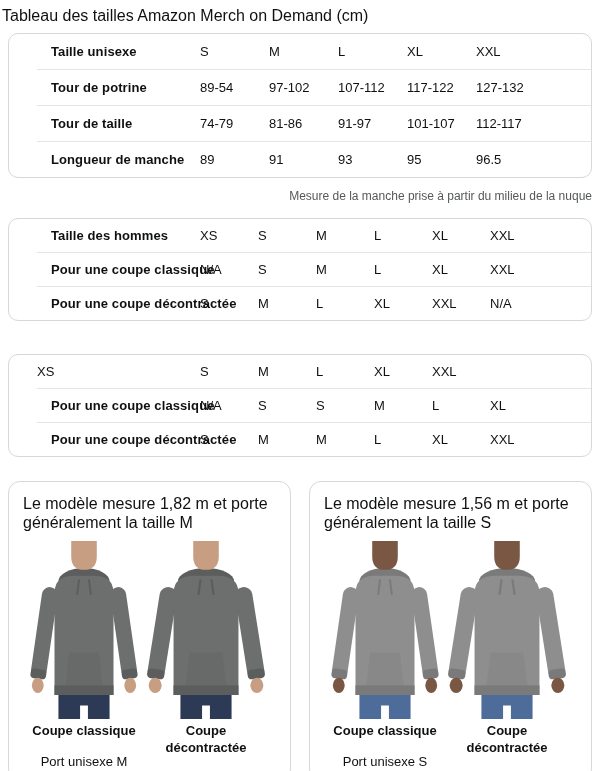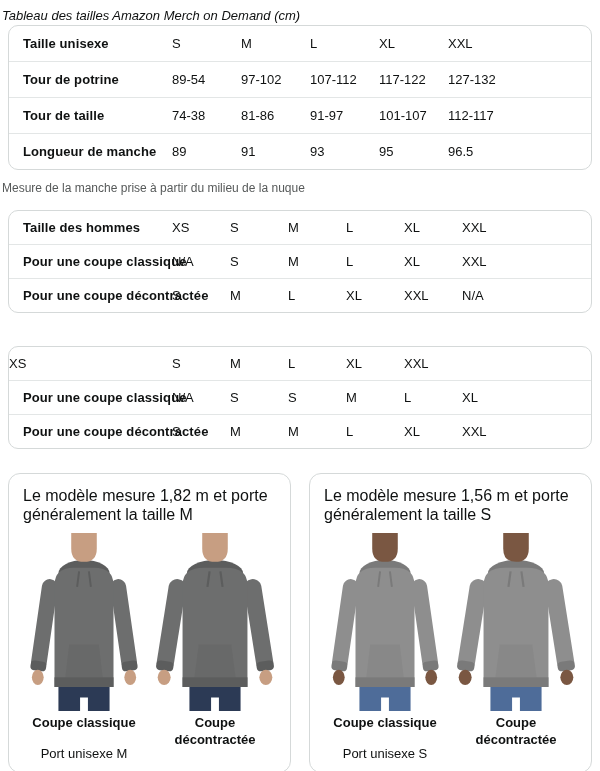--- a/index.html
+++ b/index.html
@@ -5,53 +5,53 @@
   html,body{margin:0;padding:0;}
   body{
     width:600px;height:771px;overflow:hidden;background:#fff;
     font-family:"Liberation Sans","DejaVu Sans",sans-serif;
     color:var(--text-primary,#0f1111);
     -webkit-font-smoothing:antialiased;
   }
   .page{padding:4px 0 6px 0;}
 
   .section-title{
-    font-size:13px;line-height:19px;color:var(--text-primary,#0f1111);
-    margin:2px 8px 0 2px;
-    font-style:italic;
+    font-size:16px;line-height:19px;color:var(--text-primary,#0f1111);
+    margin:2px 8px 8px 2px;
   }
   .size-table{
     margin:0 8px;border:1px solid var(--border,#d5d9d9);
-    border-radius:10px;background:#fff;overflow:hidden;
+    border-radius:10px;background:#fff;overflow:hidden;padding-left:28px;
   }
   .trow{display:grid;align-items:center;}
   .t-unisex .trow{grid-template-columns:163px repeat(5,69px);height:35px;}
   .t-fit .trow{grid-template-columns:163px repeat(6,58px);height:33px;}
   .trow + .trow{border-top:1px solid var(--divider,#e3e6e6);}
   .cell{font-size:13px;color:var(--text-primary,#0f1111);white-space:nowrap;}
   .cell.label{font-weight:bold;padding-left:14px;letter-spacing:.1px;}
 
   .note{
     font-size:12px;line-height:16px;color:var(--text-secondary,#565959);
     margin:10px 8px 0 2px;
+    text-align:right;
   }
   .guides-title{
     font-size:13.5px;line-height:19px;color:var(--text-primary,#0f1111);
     margin:13px 8px 9px 2px;
   }
   .t-fit{margin-top:14px;}
   .t-gap{height:19px;}
 
   .cards{display:flex;gap:18px;padding:0 8px;margin-top:24px;}
   .card{
     flex:1;border:1px solid var(--border,#d5d9d9);border-radius:12px;
     padding:12px 14px 10px 14px;background:#fff;box-sizing:border-box;
   }
   .card-heading{font-size:16px;line-height:19px;color:var(--text-primary,#0f1111);}
-  .figures{display:flex;justify-content:space-between;margin-top:9px;}
+  .figures{display:flex;margin-top:9px;}
   .figure{width:122px;display:flex;flex-direction:column;align-items:center;}
   .figure-svg{width:118px;height:178px;display:block;}
   .fit-label{font-size:13px;font-weight:bold;text-align:center;margin-top:3px;line-height:17px;}
   .size-label{font-size:13px;text-align:center;margin-top:14px;line-height:17px;color:var(--text-primary,#0f1111);}
 
   
   .men{--skin:var(--skin-men,#c79e82);--hoodie:var(--hoodie-men,#6d6e6e);
        --hoodie-dk:var(--hoodie-men-dark,#5c5d5d);--jeans-c:var(--jeans-men,#2c3a55);}
   .women{--skin:var(--skin-women,#7a5742);--hoodie:var(--hoodie-women,#8e8e8e);
        --hoodie-dk:var(--hoodie-women-dark,#7a7a7a);--jeans-c:var(--jeans-women,#4e6c99);}
@@ -82,21 +82,21 @@
     <div class="trow">
       <div class="cell label">Tour de potrine</div>
       <div class="cell">89-54</div>
       <div class="cell">97-102</div>
       <div class="cell">107-112</div>
       <div class="cell">117-122</div>
       <div class="cell">127-132</div>
     </div>
     <div class="trow">
       <div class="cell label">Tour de taille</div>
-      <div class="cell">74-38</div>
+      <div class="cell">74-79</div>
       <div class="cell">81-86</div>
       <div class="cell">91-97</div>
       <div class="cell">101-107</div>
       <div class="cell">112-117</div>
     </div>
     <div class="trow">
       <div class="cell label">Longueur de manche</div>
       <div class="cell">89</div>
       <div class="cell">91</div>
       <div class="cell">93</div>

